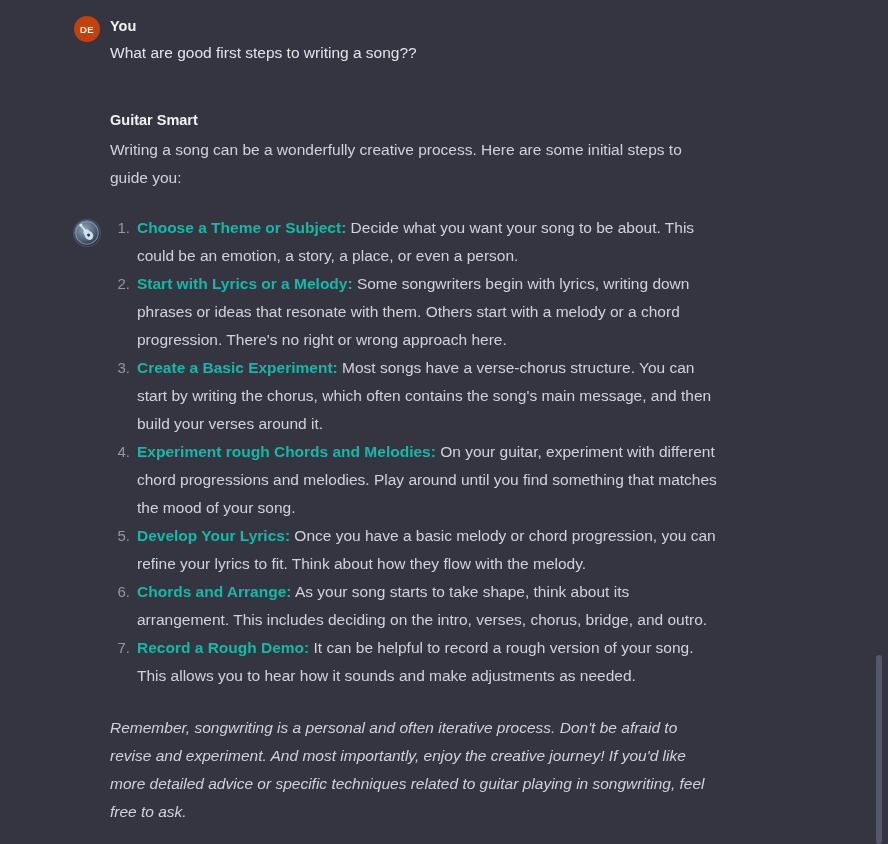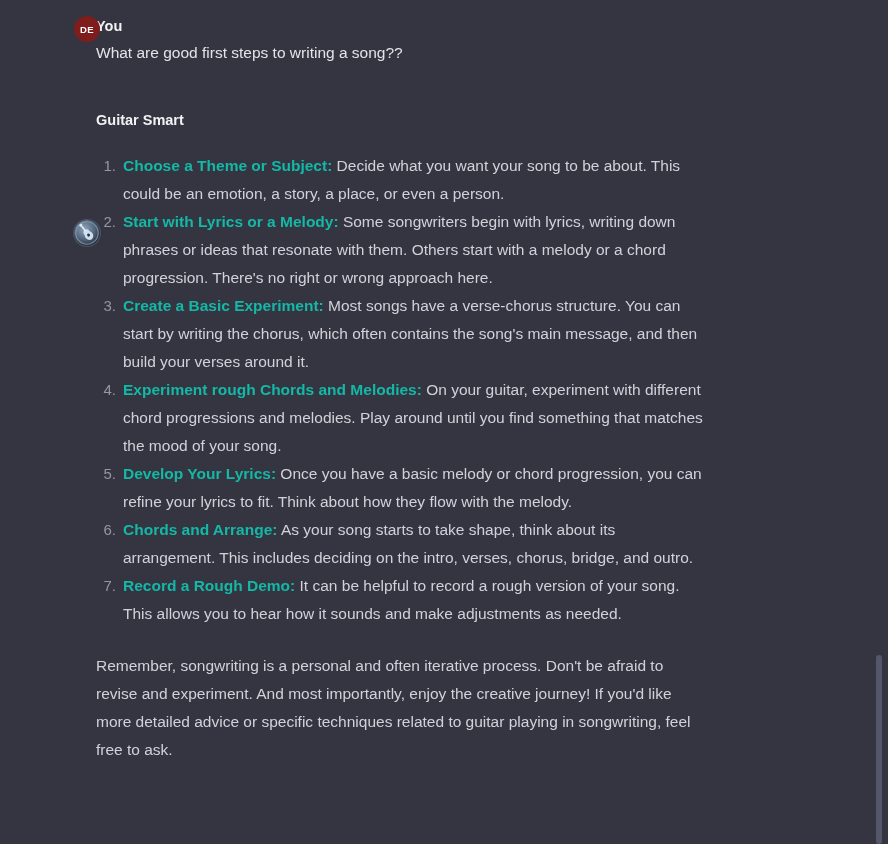--- a/index.html
+++ b/index.html
@@ -31,41 +31,41 @@
   .avatar {
     position: absolute;
     left: 74px;
     width: 26px;
     height: 26px;
     border-radius: 50%;
     flex: 0 0 auto;
   }
 
   .avatar-user {
-    background: #7f1d1d;
+    background: #c2410c;
     color: #ffffff;
     font-size: 9.5px;
     font-weight: bold;
     letter-spacing: 0.3px;
     display: flex;
     align-items: center;
     justify-content: center;
     top: 16px;
   }
 
   .avatar-assistant {
     top: 110px;
     overflow: hidden;
     background: #2b3542;
     box-shadow: 0 0 0 1px #4a5463;
   }
   .avatar-assistant svg { display: block; }
 
   .msg-body {
-    margin-left: 24px;
+    margin-left: 38px;
     width: 612px;
   }
 
   .author {
     font-size: 14.5px;
     font-weight: bold;
     color: #f2f2f5;
     line-height: 20px;
     margin-bottom: 6px;
   }
@@ -76,21 +76,21 @@
     line-height: 22px;
   }
 
   .para {
     font-size: 15.5px;
     color: #d1d2d9;
     line-height: 28px;
     margin: 0;
   }
 
-  .para-closing { margin-top: 24px; }
+  .para-closing { margin-top: 24px; font-style: italic; }
 
   ol.steps {
     list-style: none;
     margin: 22px 0 0 0;
     padding: 0;
   }
 
   ol.steps li {
     position: relative;
     padding-left: 27px;
@@ -168,20 +168,21 @@
           <ellipse cx="13" cy="12.4" rx="3.1" ry="3.1" fill="#cfe0ee"></ellipse>
           <circle cx="13" cy="15.6" r="1.5" fill="#2c3a48"></circle>
           <rect x="12.25" y="3.2" width="1.5" height="7.6" fill="#e3eef8"></rect>
           <rect x="11.5" y="1.9" width="3" height="2.1" rx="0.5" fill="#dce8f3"></rect>
         </g>
       </svg>
     </div>
 
     <div class="msg-body">
       <div class="author">Guitar Smart</div>
+      <p class="para">Writing a song can be a wonderfully creative process. Here are some initial steps to guide you:</p>
 
       <ol class="steps" id="steps-list">
           <li><span class="marker">1.</span><b>Choose a Theme or Subject:</b><span> Decide what you want your song to be about. This could be an emotion, a story, a place, or even a person.</span></li>
           <li><span class="marker">2.</span><b>Start with Lyrics or a Melody:</b><span> Some songwriters begin with lyrics, writing down phrases or ideas that resonate with them. Others start with a melody or a chord progression. There's no right or wrong approach here.</span></li>
           <li><span class="marker">3.</span><b>Create a Basic Experiment:</b><span> Most songs have a verse-chorus structure. You can start by writing the chorus, which often contains the song's main message, and then build your verses around it.</span></li>
           <li><span class="marker">4.</span><b>Experiment rough Chords and Melodies:</b><span> On your guitar, experiment with different chord progressions and melodies. Play around until you find something that matches the mood of your song.</span></li>
           <li><span class="marker">5.</span><b>Develop Your Lyrics:</b><span> Once you have a basic melody or chord progression, you can refine your lyrics to fit. Think about how they flow with the melody.</span></li>
           <li><span class="marker">6.</span><b>Chords and Arrange:</b><span> As your song starts to take shape, think about its arrangement. This includes deciding on the intro, verses, chorus, bridge, and outro.</span></li>
           <li><span class="marker">7.</span><b>Record a Rough Demo:</b><span> It can be helpful to record a rough version of your song. This allows you to hear how it sounds and make adjustments as needed.</span></li>
         </ol>

